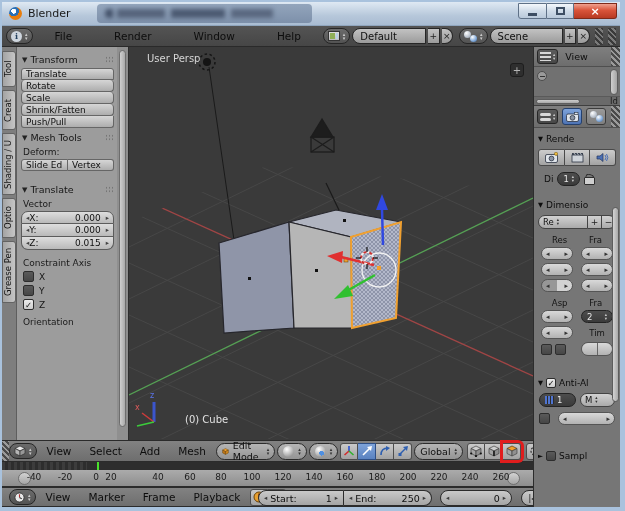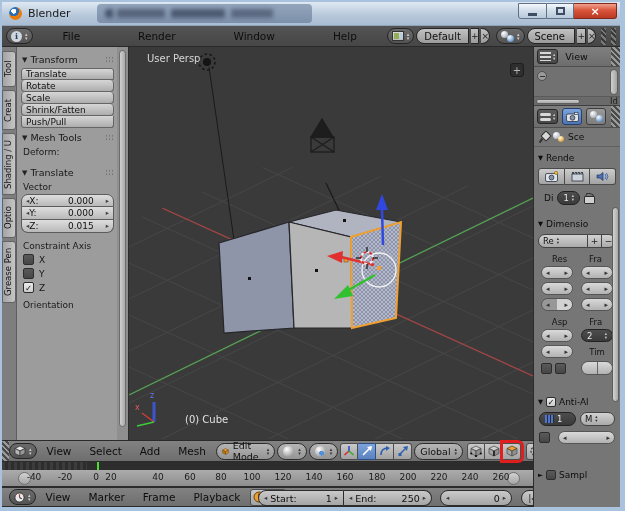--- a/index.html
+++ b/index.html
@@ -15,21 +15,21 @@
  linear-gradient(90deg,#45536b 0 8px,transparent 8px 12px,#56647c 12px 60px,transparent 60px 66px,#4c5a72 66px 120px,transparent 120px 126px,#5a6880 126px 168px,transparent 168px);border-radius:4px}
 .winbtns{position:absolute;right:3px;top:1px;display:flex}
 .winbtn{height:16px;border:1px solid #5f7187;display:flex;align-items:center;justify-content:center;font-size:9px;color:#2c3a4c;background:linear-gradient(#f4f8fc,#cfdbe8 50%,#b9c9da)}
 .winbtn.min{width:29px;border-radius:0 0 0 3px}
 .winbtn.max{width:27px;border-left:none}
 .winbtn.close{width:43px;border-left:none;border-radius:0 0 3px 0;background:linear-gradient(#f0a28f,#d9543a 45%,#b83a22);border-color:#7e2a1a;color:#fff;font-size:11px;font-weight:bold}
 .winbtn .mingl{width:9px;height:3px;background:#3d4e63;margin-top:6px}
 .winbtn .maxgl{width:9px;height:8px;border:2px solid #3d4e63;background:transparent}
 
 .menubar{height:21px;background:linear-gradient(#545454,#464646);display:flex;align-items:center;padding:0 4px;gap:2px;position:relative;border-bottom:1px solid #2a2a2a}
-.menu-item{font-size:10.5px;color:#0d0d0d;padding:0 28px;cursor:default}
+.menu-item{font-size:10.5px;color:#0d0d0d;padding:0 20px;cursor:default}
 .dd{display:flex;align-items:center;height:16px;border:1px solid #262626;border-radius:9px;padding:0 4px;background:linear-gradient(#6b6b6b,#535353);gap:3px}
 .dd .ud{display:flex;flex-direction:column;font-size:5px;line-height:4px;color:#ccc}
 .field{display:flex;align-items:center;height:16px;border:1px solid #262626;border-radius:9px 0 0 9px;padding:0 7px;background:linear-gradient(#c2c2c2,#9b9b9b);font-size:10px;color:#101010}
 .sqbtn{width:15px;height:16px;border:1px solid #262626;border-left:none;background:linear-gradient(#c2c2c2,#9b9b9b);display:flex;align-items:center;justify-content:center;font-size:9px;color:#222}
 .sqbtn.last{border-radius:0 9px 9px 0}
 .engine{display:flex;align-items:center;height:16px;border:1px solid #222;border-radius:9px;padding:0 8px;background:linear-gradient(#6e6e6e,#525252);font-size:10px;color:#0e0e0e;gap:8px}
 .hatch{background:repeating-linear-gradient(45deg,#3a3a3a 0 2px,#7a7a7a 2px 4px)}
 .mb-hatch{width:11px;height:17px;margin-left:3px}
 .infoicon{width:11px;height:11px;border-radius:50%;background:#cfd6de;color:#24415f;font-size:8px;font-weight:bold;display:flex;align-items:center;justify-content:center;font-family:"DejaVu Serif",serif}
 .gridicon{width:12px;height:10px;background:
@@ -58,21 +58,21 @@
 .row2{display:flex}
 .row2 .tbtn{flex:1}
 .row2 .tbtn:first-child{border-radius:3px 0 0 3px}
 .row2 .tbtn:last-child{border-radius:0 3px 3px 0;border-left:none}
 .slabel{font-size:9px;color:#1a1a1a;margin:4px 0 2px 2px}
 .numf{display:flex;align-items:center;height:13px;background:linear-gradient(#dedede,#b9b9b9);border:1px solid #5c5c5c;padding:0 4px;font-size:9px;color:#111}
 .numstack .numf{border-top-width:0}
 .numstack .numf:first-child{border-radius:7px 7px 0 0;border-top-width:1px}
 .numstack .numf:last-child{border-radius:0 0 7px 7px}
 .numf .arr{font-size:6.5px;color:#444}
-.numf .val{margin-left:auto;margin-right:12px}
+.numf .val{margin-left:auto;margin-right:5px}
 .cbrow{display:flex;align-items:center;gap:5px;margin:3px 0 0 2px;font-size:9px;color:#161616}
 .cb{width:11px;height:11px;border-radius:2px;border:1px solid #2d2d2d;background:linear-gradient(#5a5a5a,#464646)}
 .cb.on{background:linear-gradient(#ececec,#cdcdcd);color:#1c1c1c;font-size:8.5px;display:flex;align-items:center;justify-content:center}
 .shelf-scroll{width:12px;background:#8f8f8f;border-right:1px solid #2d2d2d;position:relative}
 .shelf-scroll .thumb{position:absolute;left:2px;top:3px;width:7px;height:96%;border-radius:4px;background:linear-gradient(90deg,#cfcfcf,#a9a9a9);border:1px solid #6d6d6d}
 
 .viewport{flex:1;position:relative;background:#3a3a3a;overflow:hidden}
 .viewport svg{position:absolute;inset:0}
 .vp-label{position:absolute;left:18px;top:6px;font-size:10px;color:#d6d6d6}
 .obj-label{position:absolute;left:56px;top:367px;font-size:10px;color:#e2e2e2}
@@ -247,20 +247,24 @@
             <div class="tbtn">Scale</div>
             <div class="tbtn">Shrink/Fatten</div>
             <div class="tbtn">Push/Pull</div>
           </div>
           <div class="phead">
             <span class="tri">▼</span>
             <span>Mesh Tools</span>
               <span class="grip"></span>
           </div>
           <div class="slabel">Deform:</div>
+          <div class="row2" style="margin-bottom:0">
+            <div class="tbtn">Slide Ed</div>
+            <div class="tbtn">Vertex</div>
+          </div>
           <div class="phead" style="margin-top:10px">
             <span class="tri">▼</span>
             <span>Translate</span>
               <span class="grip"></span>
           </div>
           <div class="slabel">Vector</div>
           <div class="numstack">
             <div class="numf">
               <span class="arr">◂</span>
                 <span>X:</span>
@@ -629,28 +633,20 @@
         </div>
         <div class="tab" style="margin-right:-8px">
           <span class="balls">
               <u></u>
               <u></u>
             </span>
         </div>
         <div class="corner"></div>
       </div>
 
-      <div class="crumb">
-        <span class="pinic"></span>
-        <span class="camball">
-            <u></u>
-            <u></u>
-          </span>
-        <span>Sce</span>
-      </div>
 
       <div class="rp-phead">
         <span class="tri">▼</span>
           <span>Rende</span>
           <span class="grip"></span>
       </div>
       <div class="rpbtnrow">
         <div class="rpbtn">
           <svg width="13" height="11" viewBox="0 0 13 11">
               <rect x="0.5" y="2.5" width="12" height="8" rx="1.5" fill="#dfe4ea" stroke="#2c3442" stroke-width="0.8"></rect>

